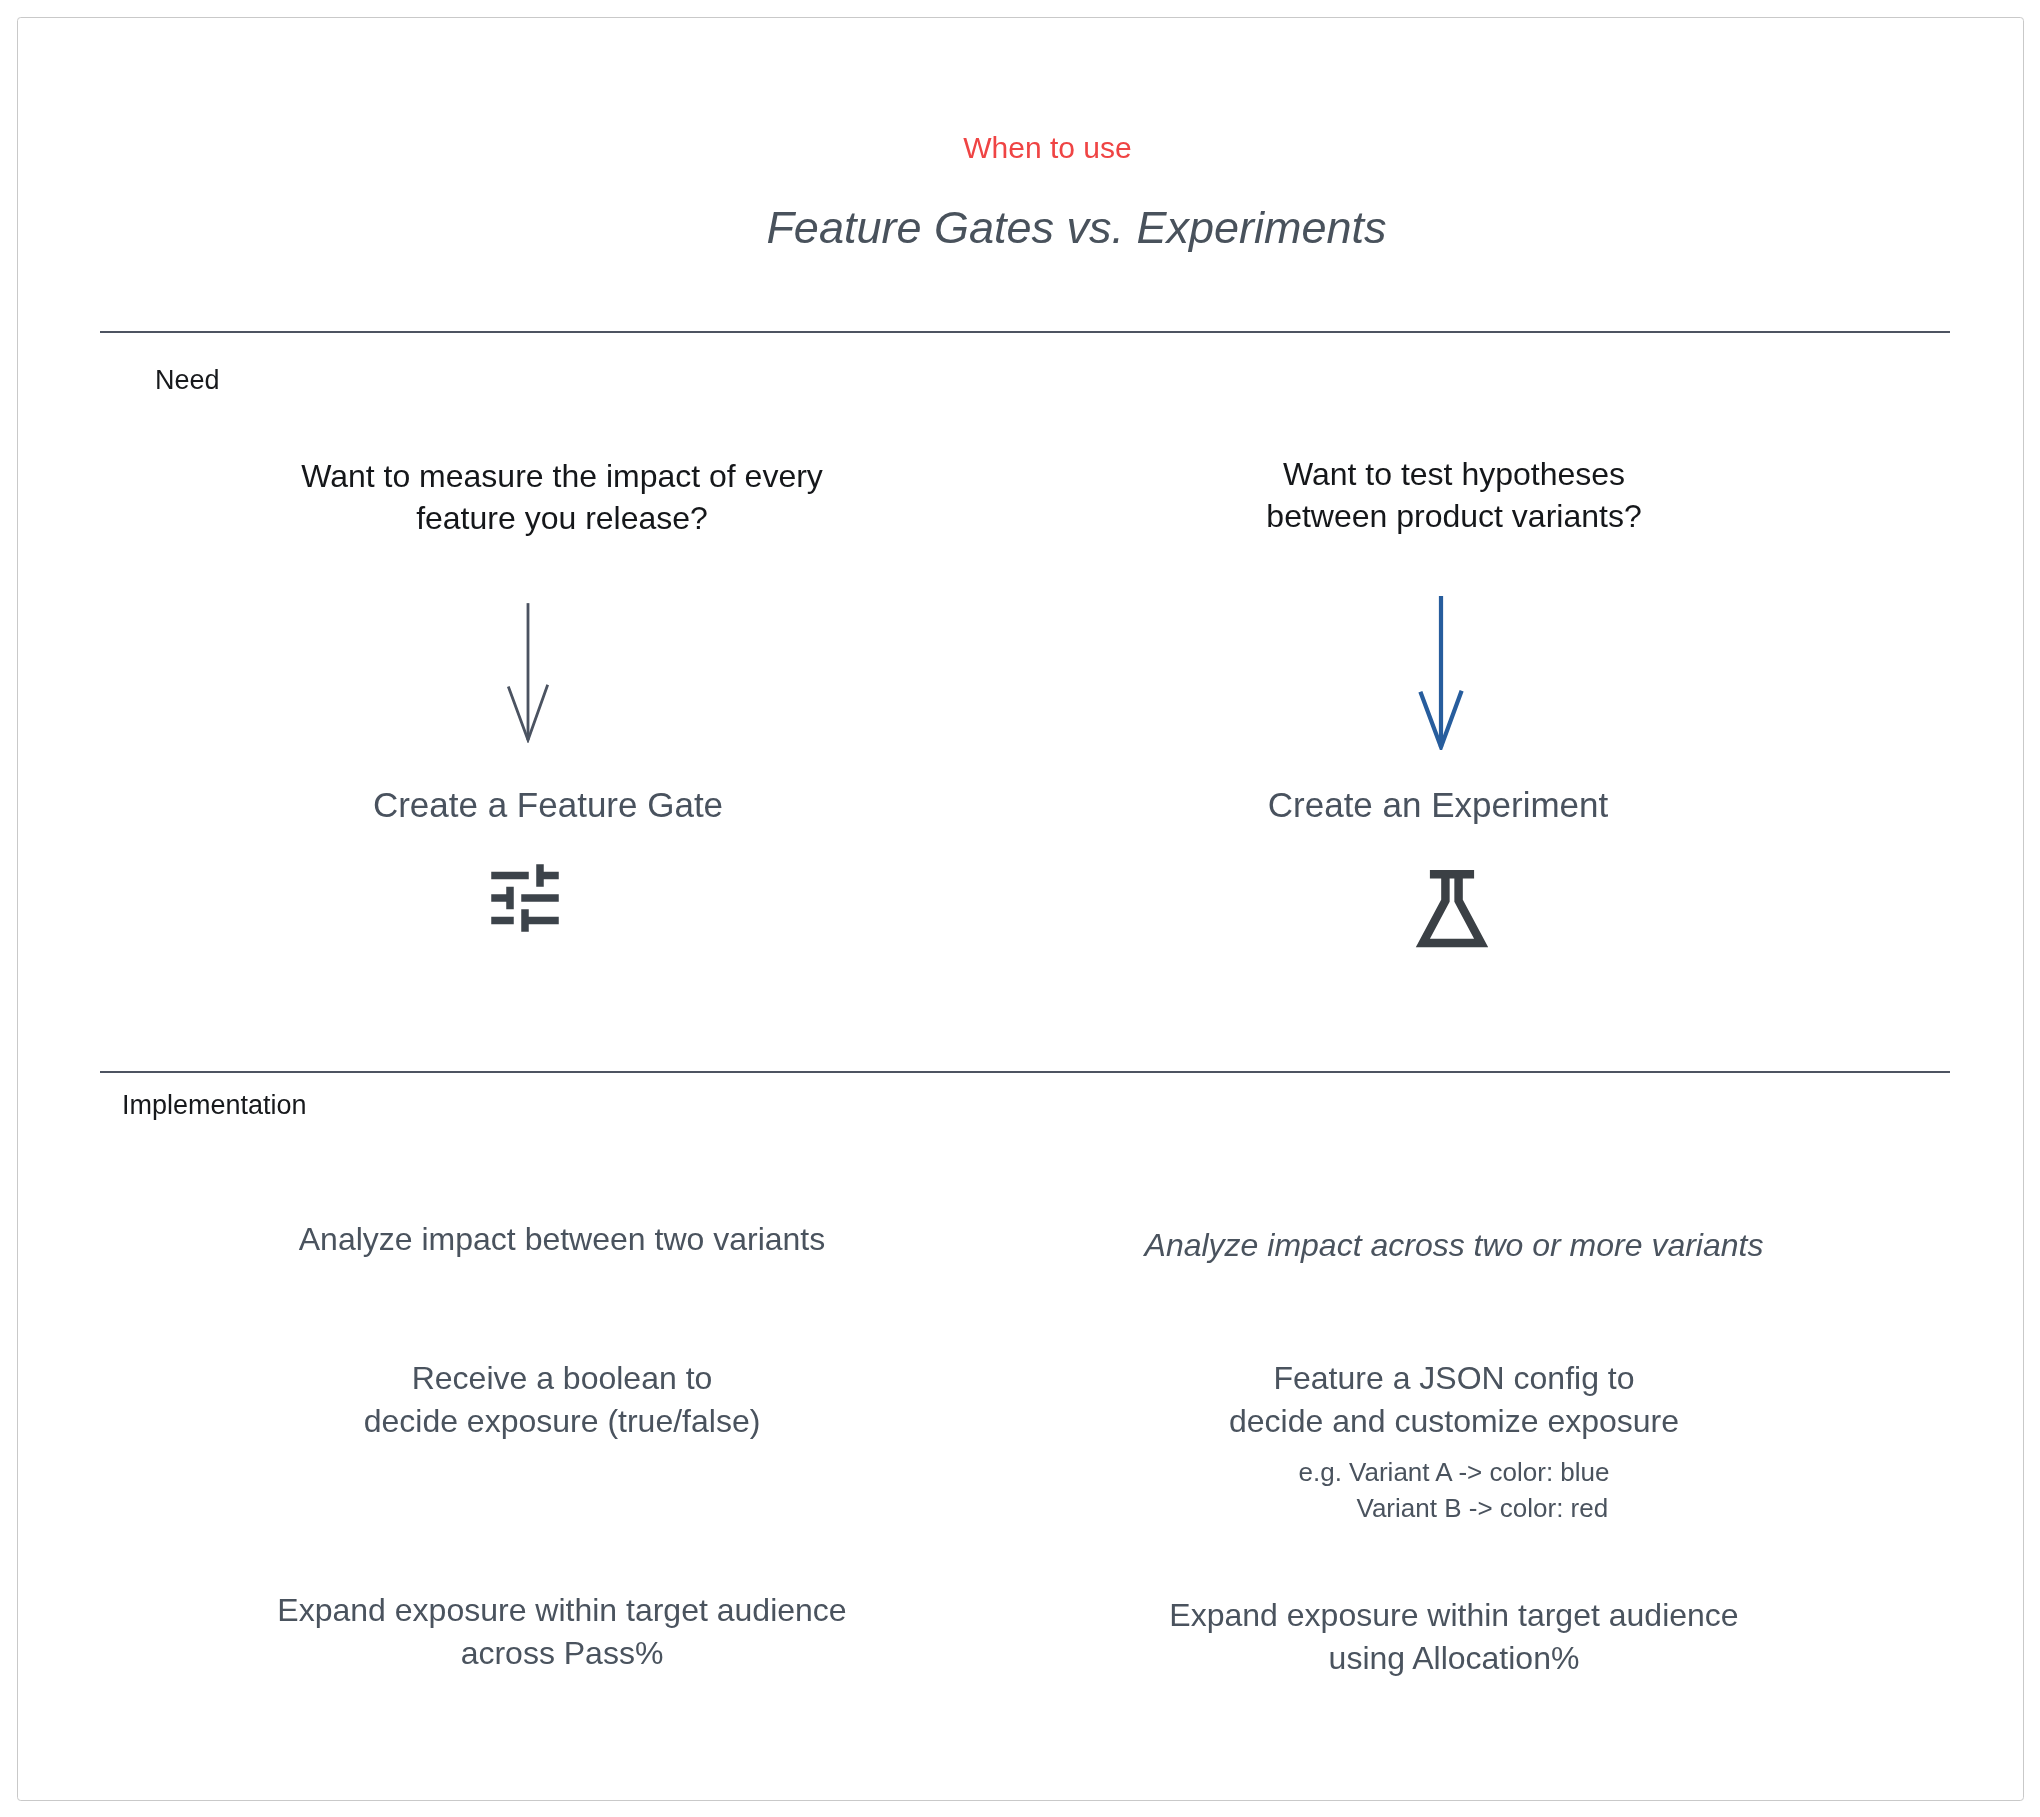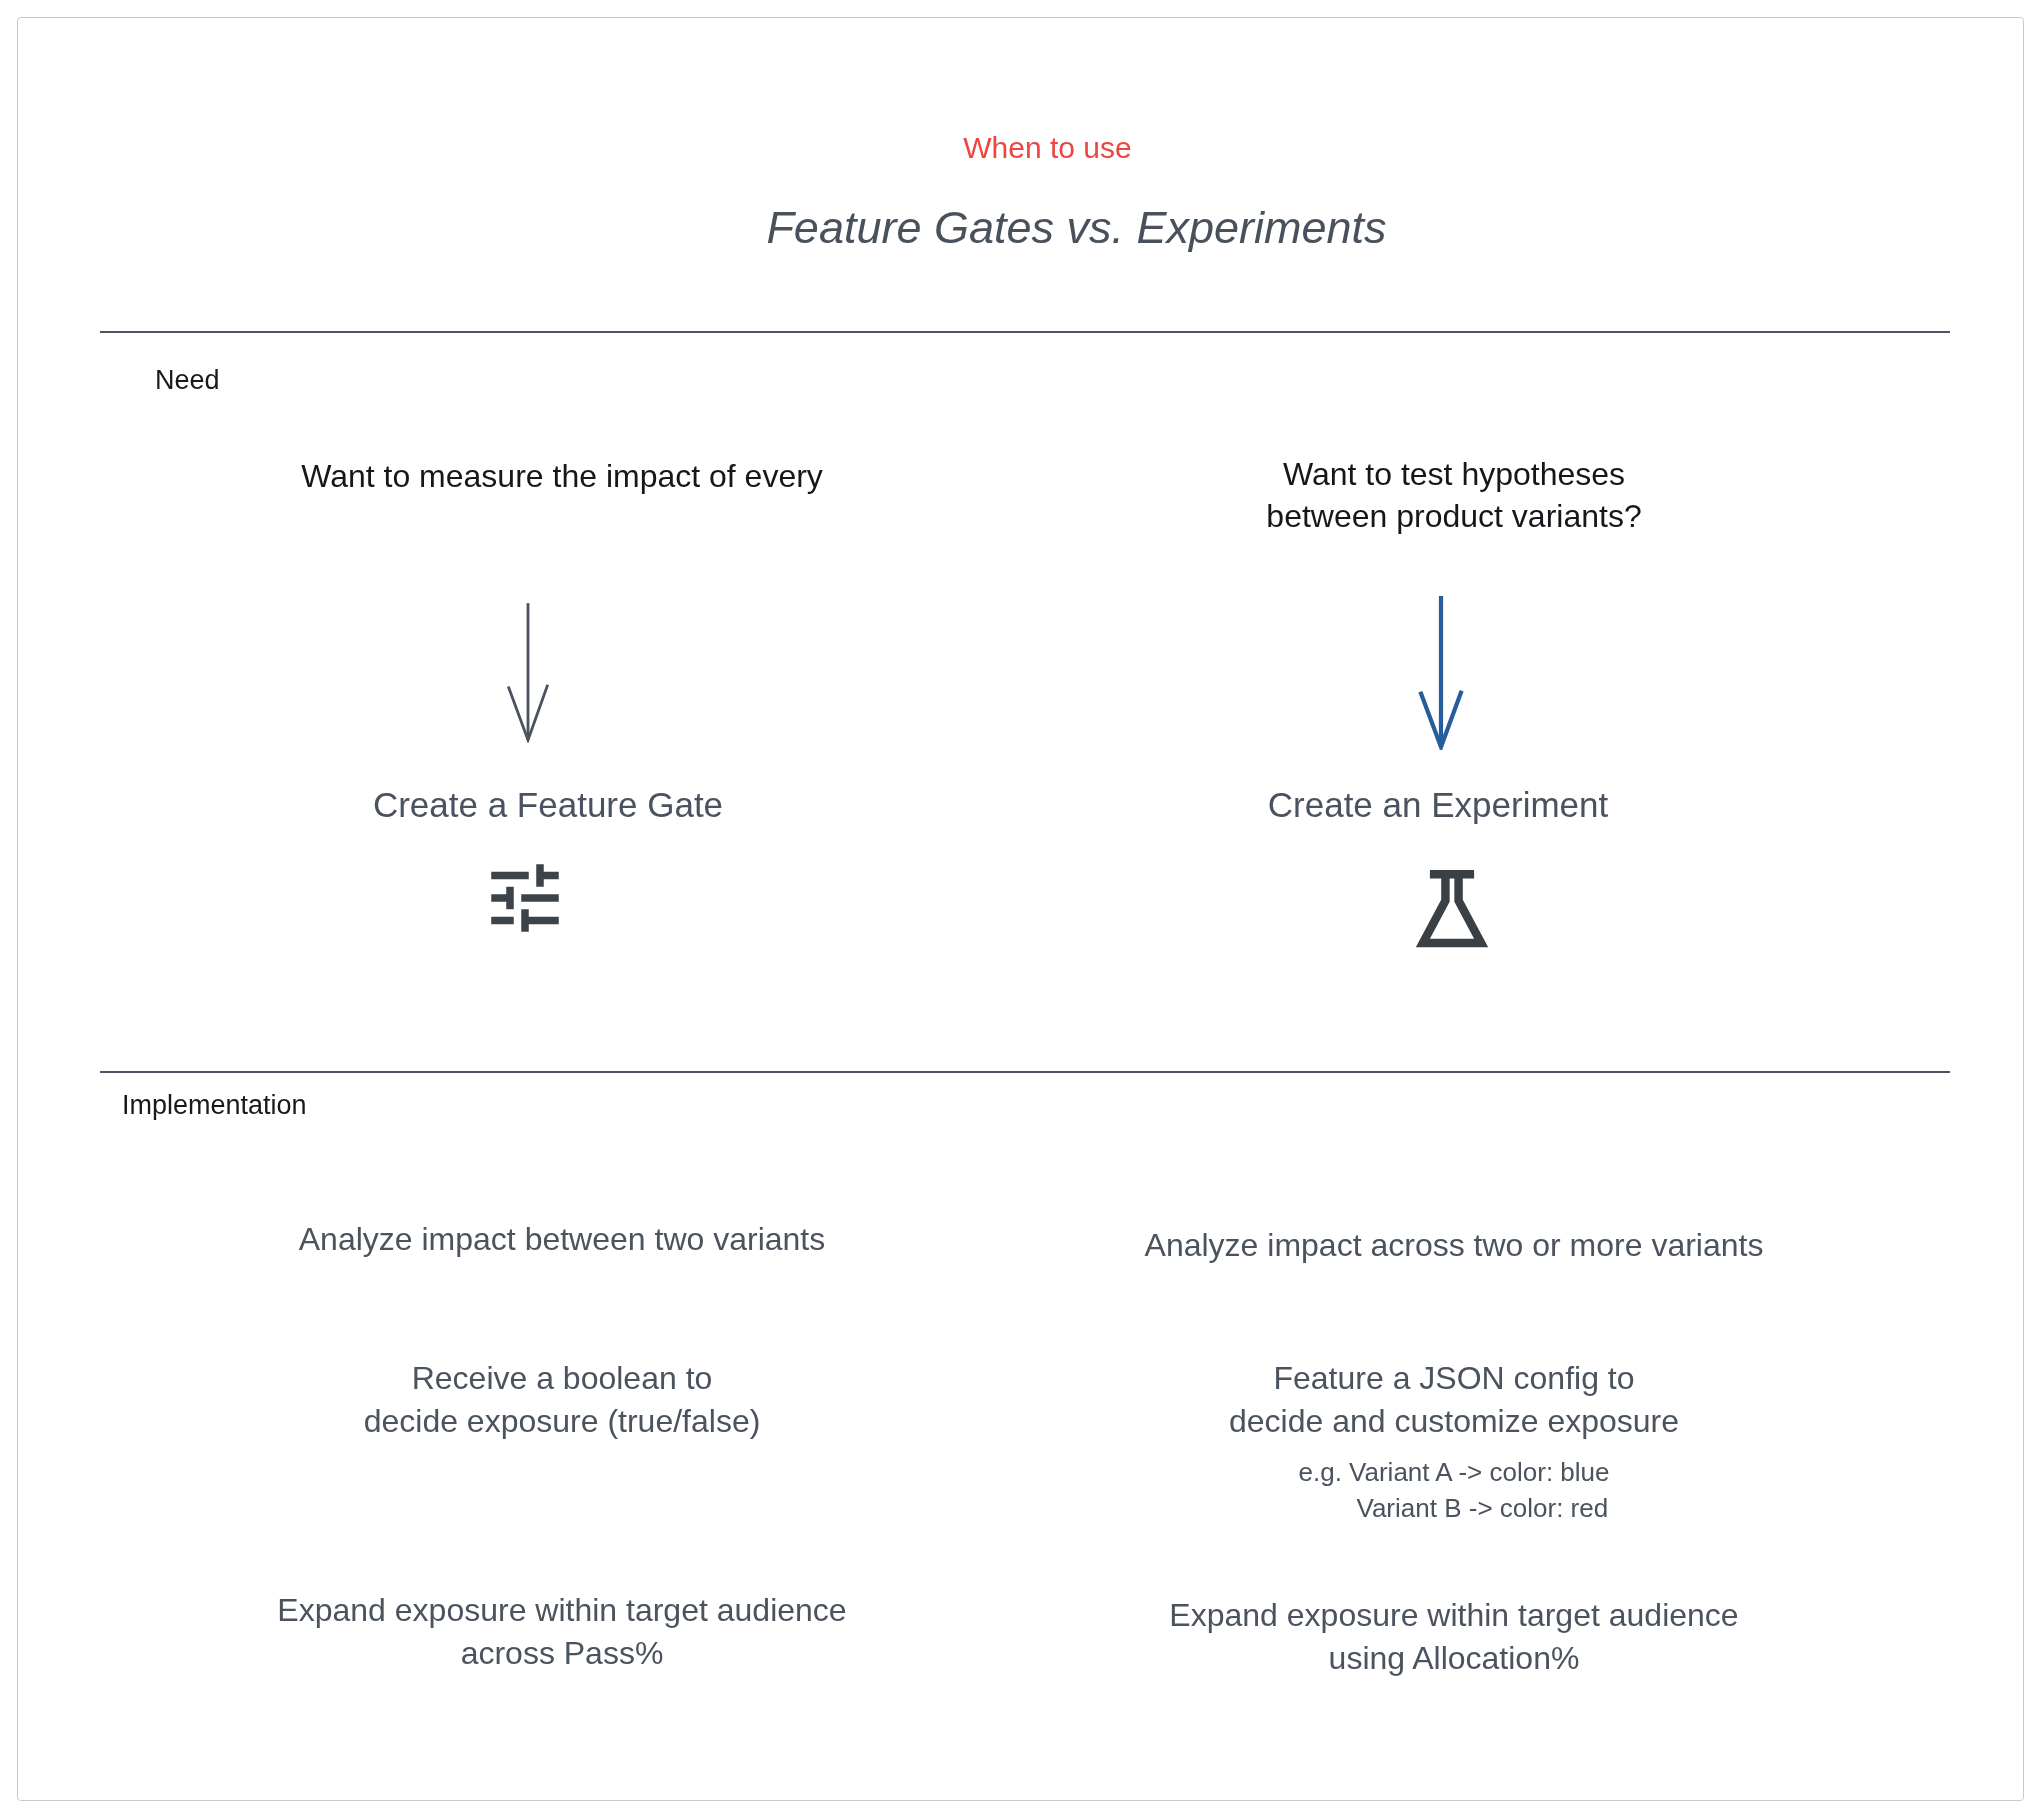--- a/index.html
+++ b/index.html
@@ -52,21 +52,21 @@
   .action-label{position:absolute;font-size:35px;color:#49525e;text-align:center;}
   .action-left{left:134px;width:828px;top:785px;}
   .action-right{left:1024px;width:828px;top:785px;}
 
   .big-icon{position:absolute;}
   .icon-tune{left:480px;top:853px;}
   .icon-flask{left:1405px;top:864px;}
 
   .impl-text{font-size:32px;line-height:43px;color:#4a535e;}
   .row1-left{top:1218px;}
-  .row1-right{top:1224px;}
+  .row1-right{top:1224px;font-style:italic;}
   .row2-left{top:1357px;}
   .row2-right{top:1357px;}
   .note{font-size:26px;line-height:36px;color:#4a535e;}
   .note-left{top:1465px;}
   .note-right{top:1454px;}
   .note-block{display:inline-block;text-align:left;}
   .note-indent{margin-left:58px;}
   .row3-left{top:1589px;}
   .row3-right{top:1594px;}
 </style>
@@ -77,20 +77,21 @@
   <div class="frame"></div>
 
   <div class="eyebrow">When to use</div>
   <div class="page-title">Feature Gates vs. Experiments</div>
 
   <div class="divider d1"></div>
   <div class="section-label need-label">Need</div>
 
   <div class="col col-left question q-left">
     <div>Want to measure the impact of every</div>
+    <div>feature you release?</div>
   </div>
 
   <svg class="arrow-svg arrow-left" width="60" height="141" viewBox="0 0 64 150">
     <path d="M32 1 V147" stroke="#4b5361" stroke-width="3" fill="none"></path>
     <path d="M11 90 L32 147 L53 88" stroke="#4b5361" stroke-width="3" fill="none"></path>
   </svg>
 
   <div class="action-label action-left">Create a Feature Gate</div>
 
   <svg class="big-icon icon-tune" width="90" height="90" viewBox="0 0 24 24">

